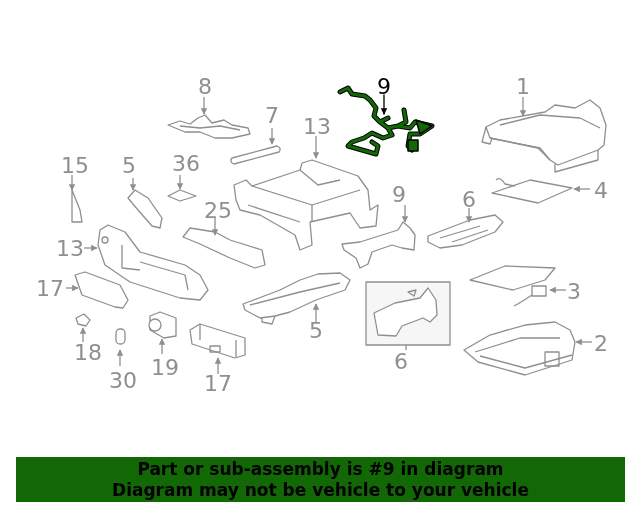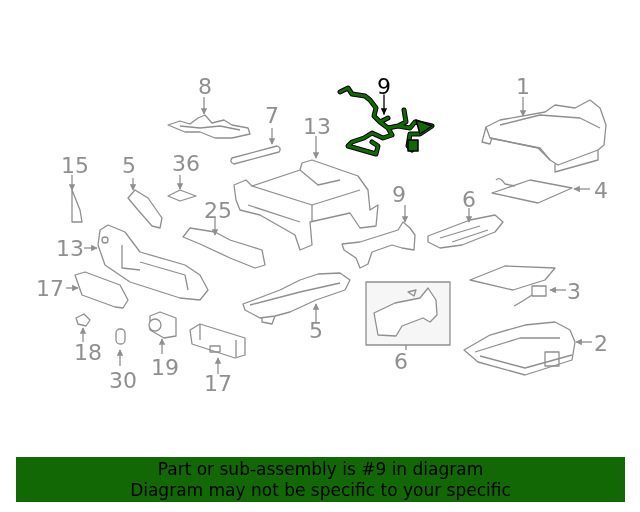--- a/index.html
+++ b/index.html
@@ -1,20 +1,20 @@
 <!DOCTYPE html>
 <html><head>
 <meta charset="utf-8">
 <style>
   html, body { margin: 0; padding: 0; background: #ffffff; }
   body { width: 640px; height: 512px; position: relative; overflow: hidden; font-family: "DejaVu Sans", sans-serif; }
   #diagram { position: absolute; left: 0; top: 0; width: 640px; height: 512px; }
   .callout { position: absolute; font-family: "DejaVu Sans", sans-serif; font-size: 22px; color: #8f8f8f; line-height: 1; white-space: nowrap; }
   .callout.highlight { color: #000000; }
-  #banner { position: absolute; left: 16px; top: 457px; width: 609px; height: 45px; background: #136806; color: #000; text-align: center; font-family: "DejaVu Sans", sans-serif; font-size: 17px; line-height: 21px; padding-top: 2px; box-sizing: border-box; }
+  #banner { position: absolute; left: 16px; top: 457px; width: 609px; height: 45px; background: #136806; color: #000; text-align: center; font-family: "DejaVu Sans", sans-serif; font-size: 17px; line-height: 21px; padding-top: 2px; box-sizing: border-box; font-weight: bold; }
   #banner div { margin: 0; }
 </style>
 </head>
 <body>
 
 <svg id="diagram" viewBox="0 0 640 512" xmlns="http://www.w3.org/2000/svg">
   <defs>
     <marker id="ah" viewBox="0 0 10 10" refX="9" refY="5" markerWidth="5" markerHeight="5" orient="auto">
       <path d="M0,0 L10,5 L0,10 z" fill="#8f8f8f"></path>
     </marker>
@@ -182,14 +182,14 @@
 <span class="callout" style="left:36px;top:278px">17</span>
 <span class="callout" style="left:204px;top:373px">17</span>
 <span class="callout" style="left:151px;top:357px">19</span>
 <span class="callout" style="left:74px;top:342px">18</span>
 <span class="callout" style="left:109px;top:370px">30</span>
 <span class="callout" style="left:204px;top:200px">25</span>
 <span class="callout" style="left:172px;top:153px">36</span>
 
 <div id="banner">
   <div>Part or sub-assembly is #9 in diagram</div>
-  <div>Diagram may not be specific to your specific</div>
+  <div>Diagram may not be vehicle to your vehicle</div>
 </div>
 
 </body></html>

